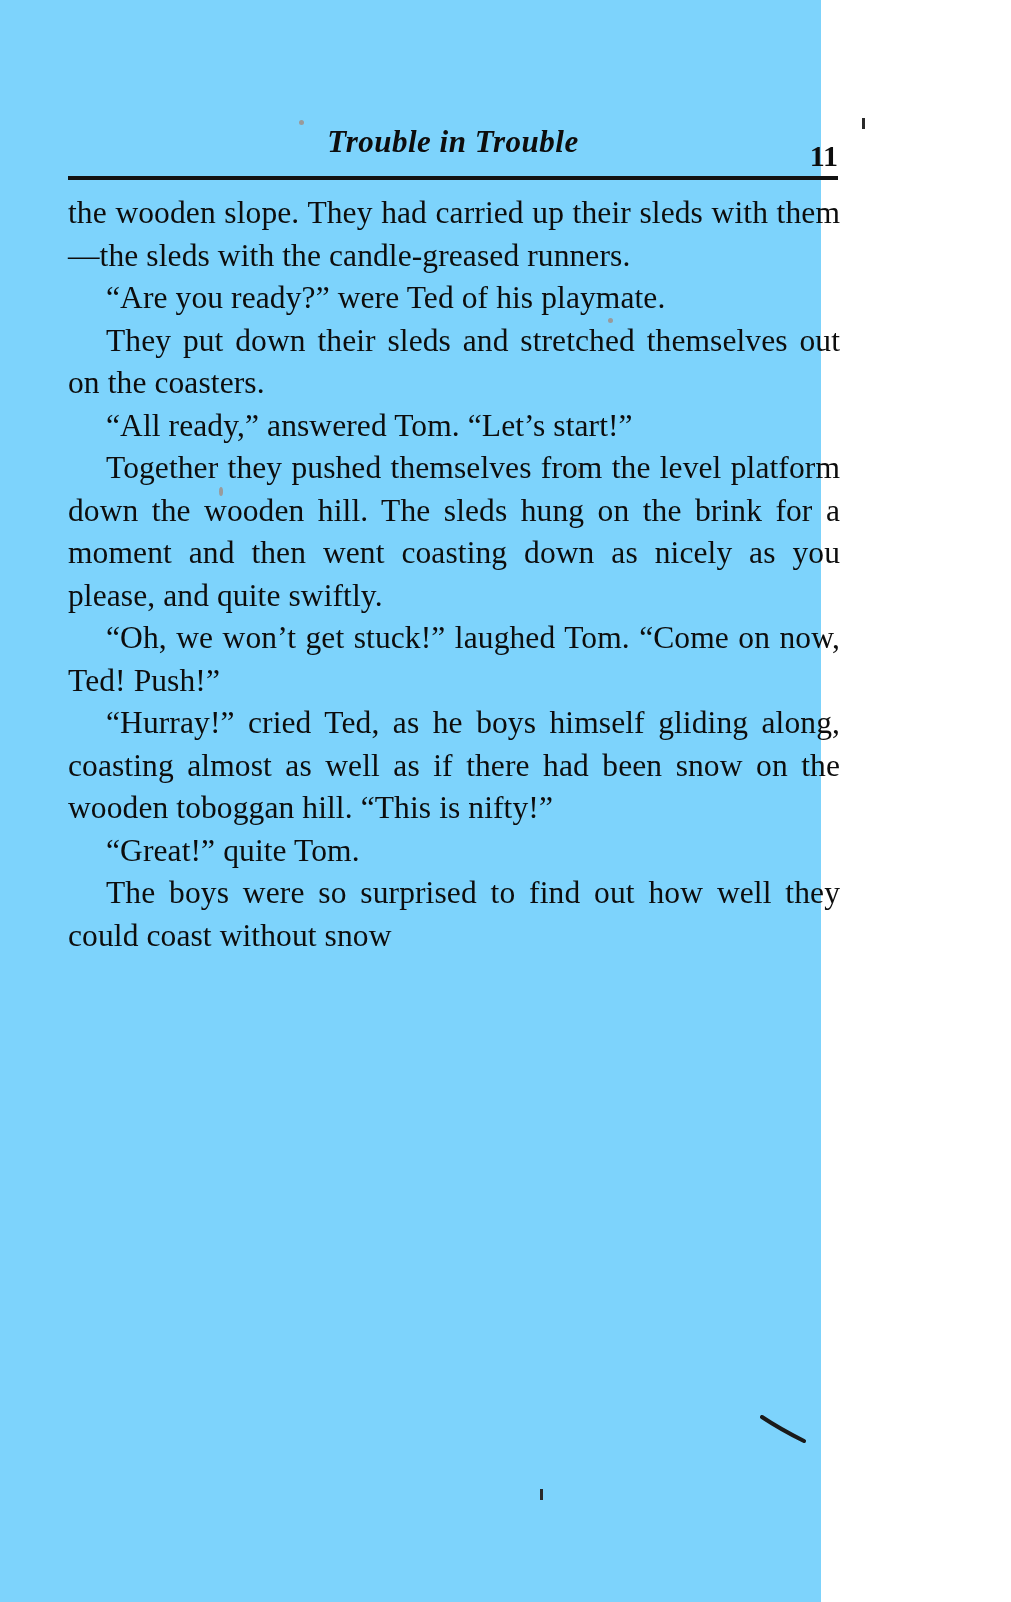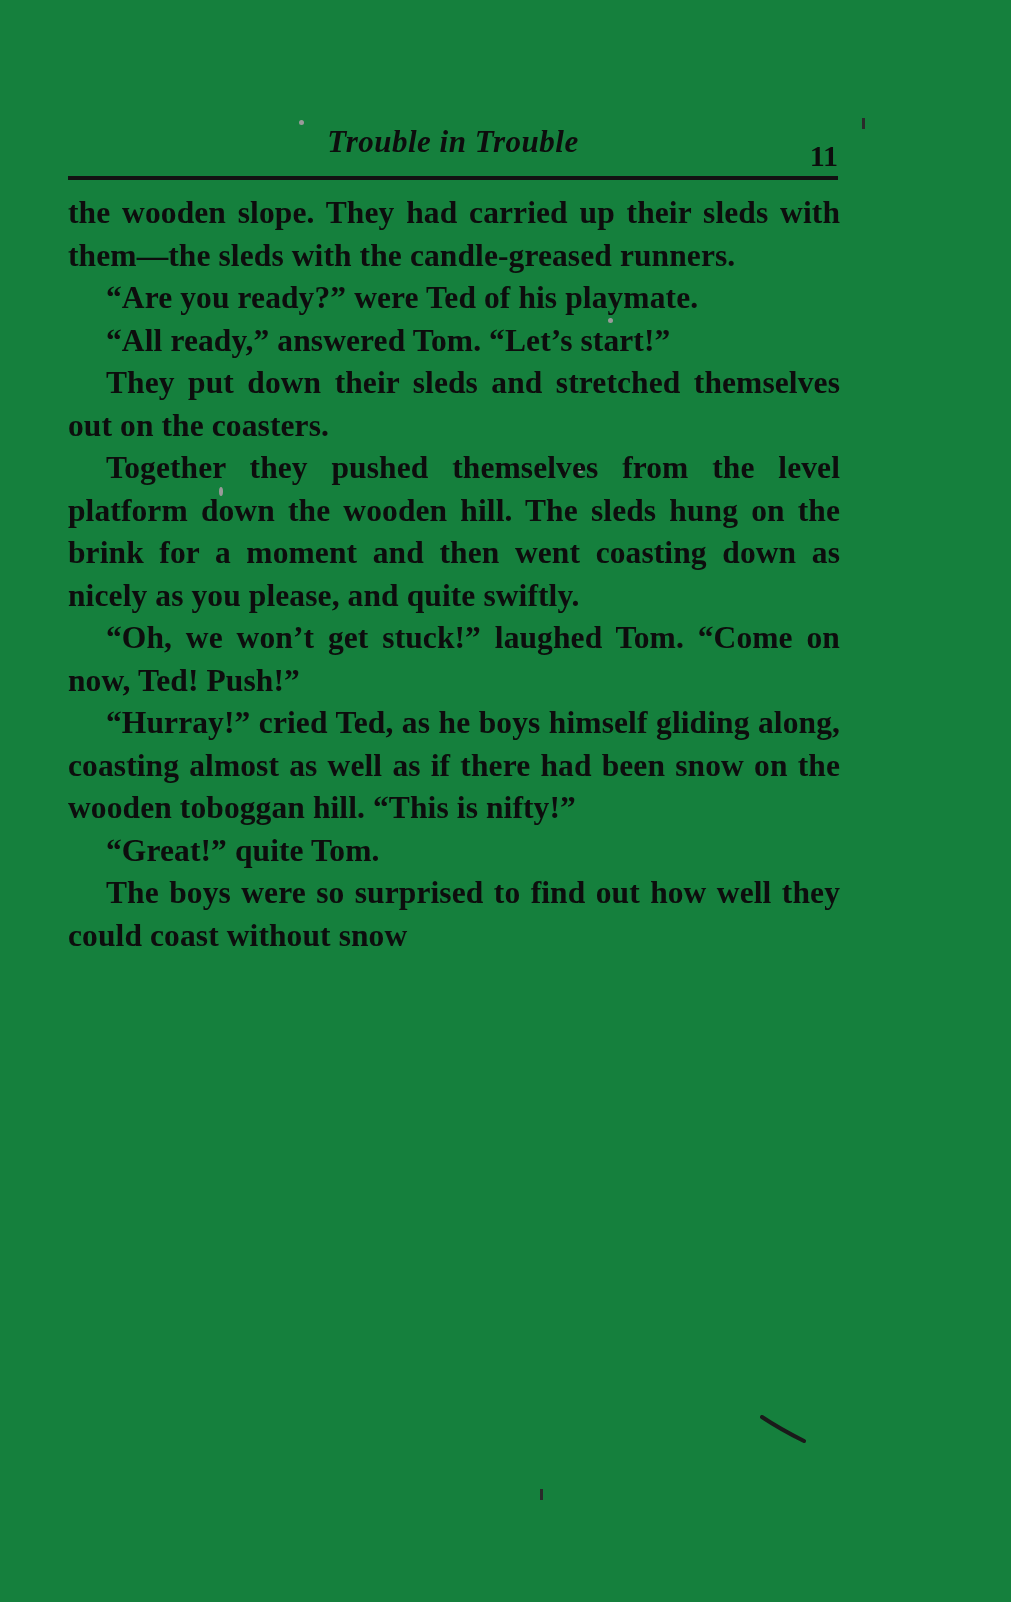--- a/index.html
+++ b/index.html
@@ -12,23 +12,23 @@
     height: 1602px;
     position: relative;
     font-family: "Liberation Serif", serif;
     color: #0d0d0d;
     overflow: hidden;
   }
   .page {
     position: absolute;
     left: 0;
     top: 0;
-    width: 1011px;
+    width: 821px;
     height: 1602px;
-    background: #15803d;
+    background: #7dd3fc;
   }
   .page-inner {
     position: absolute;
     left: 68px;
     top: 120px;
     width: 770px;
   }
   .header {
     position: relative;
     height: 52px;
@@ -60,21 +60,20 @@
     top: 56px;
     width: 770px;
     height: 4px;
     background: #121212;
   }
   .body-text {
     position: absolute;
     left: 0;
     top: 72px;
     width: 772px;
-    font-weight: bold;
   }
   .body-text p {
     margin: 0;
     font-size: 31.5px;
     line-height: 42.5px;
     text-align: justify;
     text-justify: inter-word;
     font-family: "Liberation Serif", serif;
     letter-spacing: 0.1px;
   }
@@ -132,22 +131,22 @@
 
     <div class="header">
       <div class="running-head">Trouble in Trouble</div>
       <div class="folio">11</div>
       <div class="rule"></div>
     </div>
 
     <div class="body-text">
       <p>the wooden slope.  They had carried up their sleds with them—the sleds with the candle-greased runners.</p>
       <p class="indent">“Are you ready?” were Ted of his playmate.</p>
+      <p class="indent">They put down their sleds and stretched themselves out on the coasters.</p>
       <p class="indent">“All ready,” answered Tom.  “Let’s start!”</p>
-      <p class="indent">They put down their sleds and stretched themselves out on the coasters.</p>
       <p class="indent">Together they pushed themselves from the level platform down the wooden hill. The sleds hung on the brink for a moment and then went coasting down as nicely as you please, and quite swiftly.</p>
       <p class="indent">“Oh, we won’t get stuck!” laughed Tom. “Come on now, Ted!  Push!”</p>
       <p class="indent">“Hurray!” cried Ted, as he boys himself gliding along, coasting almost as well as if there had been snow on the wooden toboggan hill.  “This is nifty!”</p>
       <p class="indent">“Great!” quite Tom.</p>
       <p class="indent">The boys were so surprised to find out how well they could coast without snow</p>
     </div>
 
   </div>
 </div>
 

